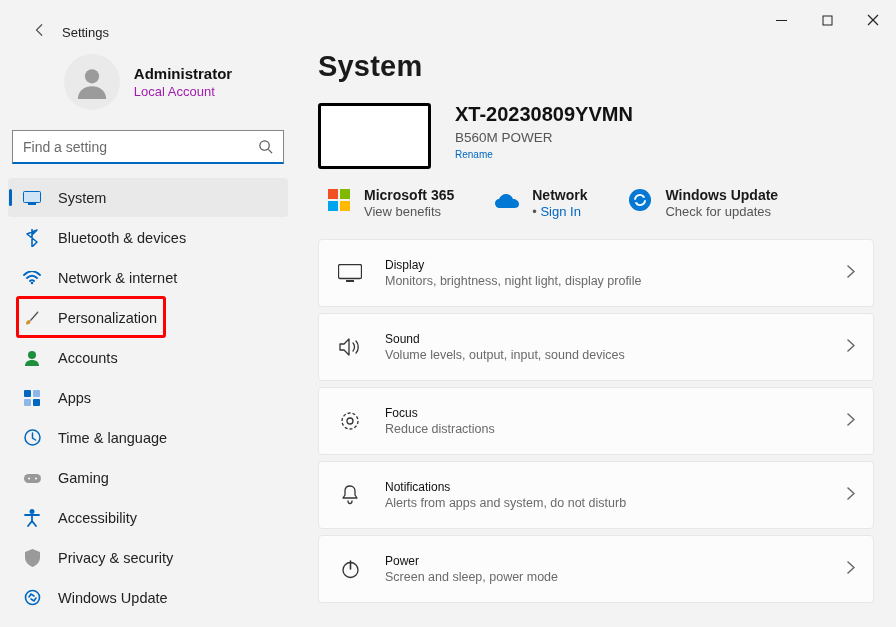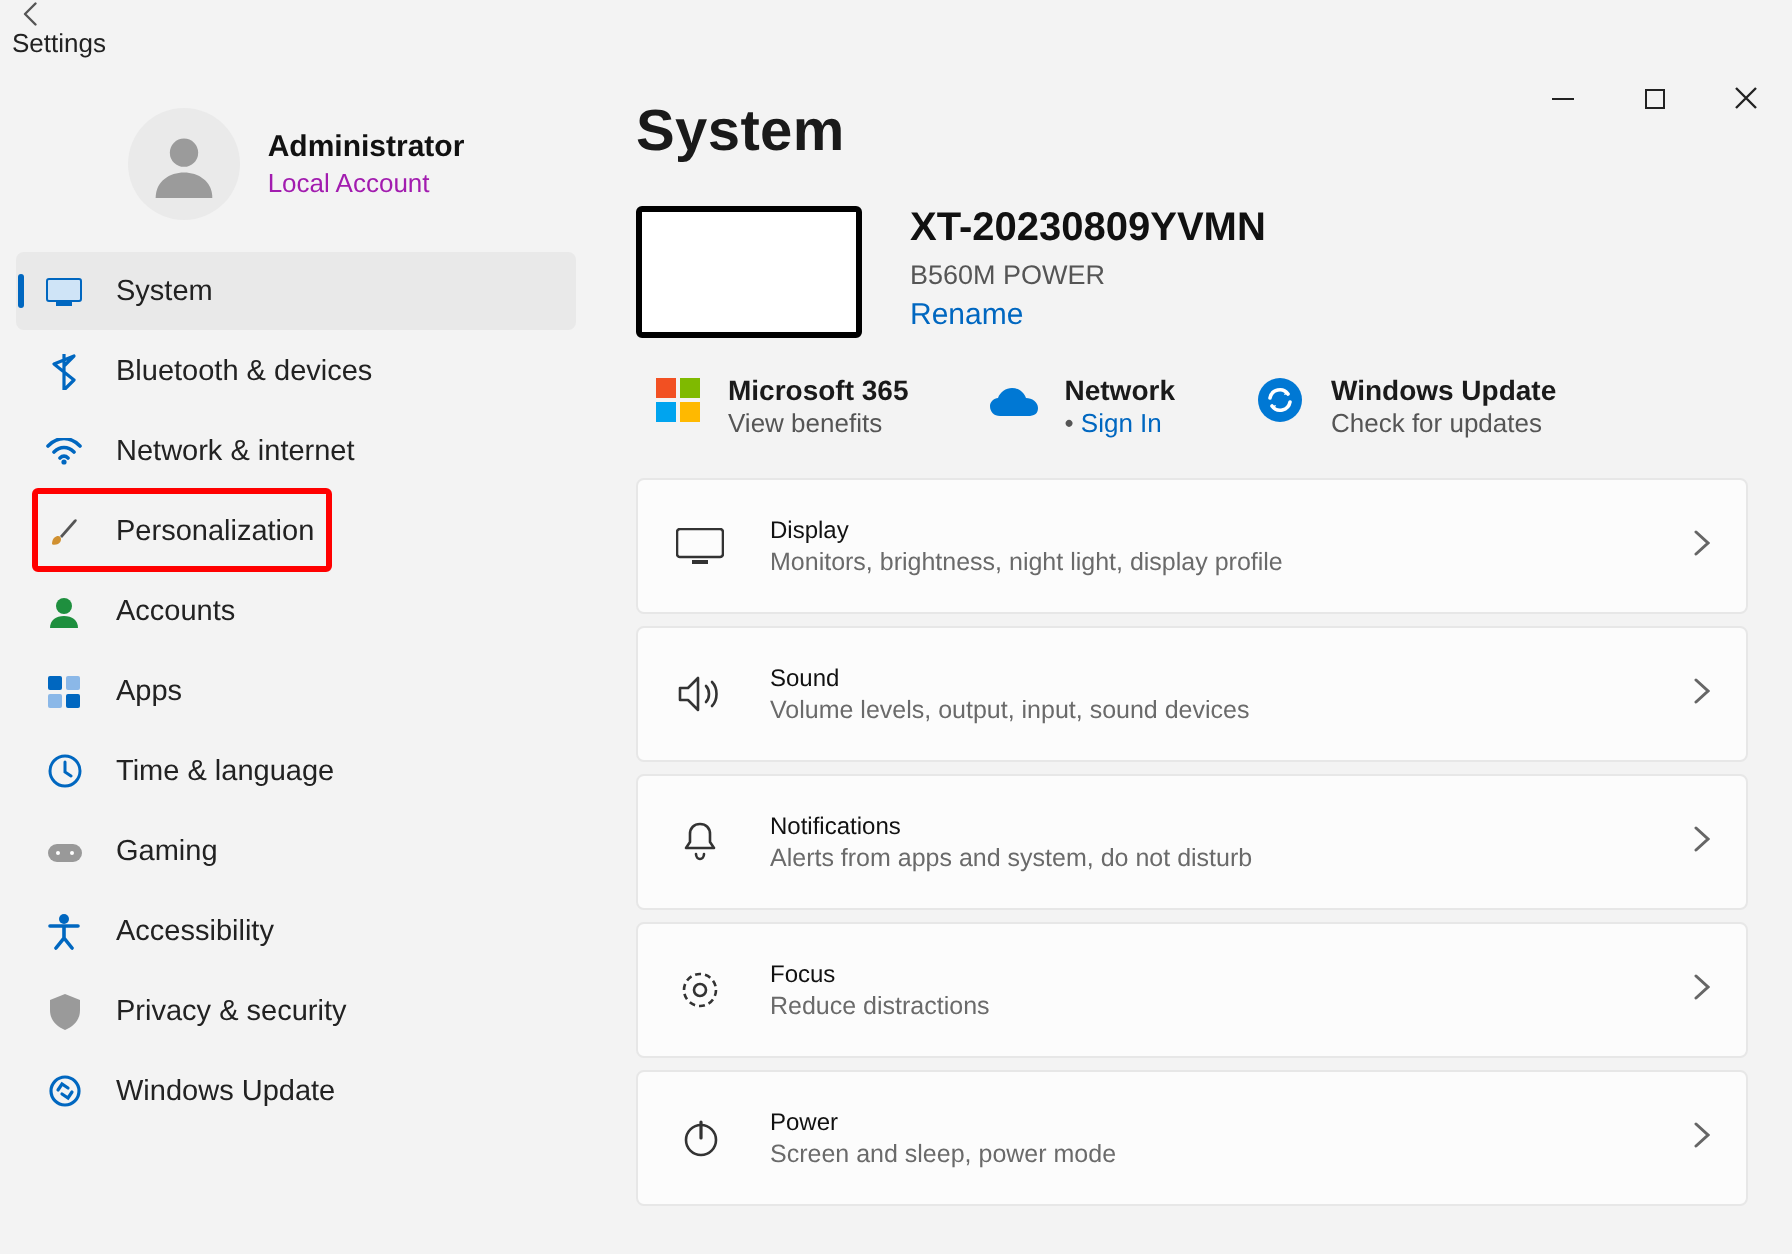--- a/index.html
+++ b/index.html
@@ -8,23 +8,22 @@
     background: #f3f3f3;
     width: 896px;
     height: 627px;
     overflow: hidden;
     color: #1a1a1a;
     font-size: 14px;
   }
   .titlebar {
     height: 40px;
     display: flex;
-    align-items: flex-start;
-    padding-left: 6px;
-    flex-direction: column;
+    align-items: flex-end;
+    padding-left: 30px;
   }
   .titlebar .back {
     width: 20px; height: 20px; display: flex; align-items:center; justify-content:center;
     color: #555; margin-right: 12px;
   }
   .titlebar .title { font-size: 13px; color:#222; }
   .win-controls { margin-left:auto; display:flex; }
   .win-controls div { width: 46px; height:40px; display:flex; align-items:center; justify-content:center; color:#222;}
   .layout { display:flex; height: calc(627px - 40px); }
   .sidebar { width: 296px; padding: 8px 8px 0 8px; }
@@ -59,21 +58,21 @@
     left:8px; width:150px; height:42px; pointer-events:none;
   }
   .main { flex:1; padding: 10px 22px 0 22px; overflow-y:auto;}
   .page-title { font-size:29px; font-weight:600; margin-bottom:20px; letter-spacing:0.2px;}
   .device-row { display:flex; align-items:flex-start; gap:24px; margin-bottom:18px;}
   .device-thumb {
     width:113px; height:66px; border:3px solid #000; background:#fff; border-radius:3px;
   }
   .device-name { font-size:20px; font-weight:600; color:#111;}
   .device-model { font-size:13.5px; color:#555; margin-top:4px;}
-  .device-rename { font-size:15px; color:#0067c0; margin-top:4px; cursor:pointer;}
+  .device-rename { font-size:10px; color:#0067c0; margin-top:4px; cursor:pointer;}
   .svc-row { display:flex; gap:40px; margin-bottom:20px; padding-left:8px;}
   .svc { display:flex; gap:12px; align-items:flex-start;}
   .svc .icon { width:26px; height:26px; flex-shrink:0; display:flex; align-items:center; justify-content:center;}
   .svc-title { font-weight:600; font-size:14px;}
   .svc-sub { font-size:13px; color:#555; margin-top:1px;}
   .svc-link { font-size:13px; color:#0067c0; margin-top:1px;}
   .svc-sub-dot::before { content:"• "; color:#555;}
   .cards { display:flex; flex-direction:column; gap:6px;}
   .card {
     background:#fcfcfc; border:1px solid #e7e7e7; border-radius:4px;
@@ -126,20 +125,27 @@
             <circle cx="12" cy="8" r="5" fill="#9b9b9b"></circle>
             <path d="M2 24c0-6 5-9 10-9s10 3 10 9" fill="#9b9b9b"></path>
           </svg>
       </div>
       <div>
         <div class="user-name">Administrator</div>
         <div class="user-sub">Local Account</div>
       </div>
     </div>
 
+    <div class="search">
+      <input placeholder="Find a setting" style="">
+      <svg width="15" height="15" viewBox="0 0 16 16">
+          <circle cx="7" cy="7" r="5" stroke="#555" stroke-width="1.3" fill="none"></circle>
+          <line x1="11" y1="11" x2="15" y2="15" stroke="#555" stroke-width="1.3"></line>
+        </svg>
+    </div>
 
     <div class="nav" style="position:relative;">
       <div class="nav-item active">
         <span class="icon i-system">
             <svg width="18" height="14" viewBox="0 0 18 14">
               <rect x="0.5" y="0.5" width="17" height="11" rx="1" stroke="#0067c0" fill="#cfe4f7"></rect>
               <rect x="5" y="12" width="8" height="2" fill="#0067c0"></rect>
             </svg>
           </span>
         <span>System</span>
@@ -321,52 +327,52 @@
           <div class="card-title">Sound</div>
           <div class="card-sub">Volume levels, output, input, sound devices</div>
         </div>
         <span class="chev"><svg width="8" height="13" viewBox="0 0 8 13">
               <path d="M1 1l6 5.5L1 12" stroke="#666" stroke-width="1.5" fill="none" stroke-linecap="round"></path>
             </svg></span>
       </div>
 
       <div class="card">
         <span class="cicon">
+            <svg width="20" height="20" viewBox="0 0 20 20">
+              <circle cx="10" cy="10" r="8" stroke="#333" stroke-width="1.3" fill="none" stroke-dasharray="3 2"></circle>
+              <circle cx="10" cy="10" r="3" stroke="#333" stroke-width="1.3" fill="none"></circle>
+            </svg>
+          </span>
+        <div>
+          <div class="card-title">Focus</div>
+          <div class="card-sub">Reduce distractions</div>
+        </div>
+        <span class="chev"><svg width="8" height="13" viewBox="0 0 8 13">
+              <path d="M1 1l6 5.5L1 12" stroke="#666" stroke-width="1.5" fill="none" stroke-linecap="round"></path>
+            </svg></span>
+      </div>
+
+      <div class="card">
+        <span class="cicon">
             <svg width="18" height="20" viewBox="0 0 18 20">
               <path d="M9 1c-3 0-5 2-5 5v4l-2 3h14l-2-3V6c0-3-2-5-5-5z" stroke="#333" stroke-width="1.3" fill="none" stroke-linejoin="round"></path>
               <path d="M7 16c0 1.5 1 2.5 2 2.5s2-1 2-2.5" stroke="#333" stroke-width="1.3" fill="none" stroke-linecap="round"></path>
             </svg>
           </span>
         <div>
           <div class="card-title">Notifications</div>
           <div class="card-sub">Alerts from apps and system, do not disturb</div>
         </div>
         <span class="chev"><svg width="8" height="13" viewBox="0 0 8 13">
               <path d="M1 1l6 5.5L1 12" stroke="#666" stroke-width="1.5" fill="none" stroke-linecap="round"></path>
             </svg></span>
       </div>
 
       <div class="card">
         <span class="cicon">
-            <svg width="20" height="20" viewBox="0 0 20 20">
-              <circle cx="10" cy="10" r="8" stroke="#333" stroke-width="1.3" fill="none" stroke-dasharray="3 2"></circle>
-              <circle cx="10" cy="10" r="3" stroke="#333" stroke-width="1.3" fill="none"></circle>
-            </svg>
-          </span>
-        <div>
-          <div class="card-title">Focus</div>
-          <div class="card-sub">Reduce distractions</div>
-        </div>
-        <span class="chev"><svg width="8" height="13" viewBox="0 0 8 13">
-              <path d="M1 1l6 5.5L1 12" stroke="#666" stroke-width="1.5" fill="none" stroke-linecap="round"></path>
-            </svg></span>
-      </div>
-
-      <div class="card">
-        <span class="cicon">
             <svg width="19" height="19" viewBox="0 0 19 19">
               <circle cx="9.5" cy="10" r="7.5" stroke="#333" stroke-width="1.3" fill="none"></circle>
               <line x1="9.5" y1="1" x2="9.5" y2="9" stroke="#333" stroke-width="1.6" stroke-linecap="round"></line>
             </svg>
           </span>
         <div>
           <div class="card-title">Power</div>
           <div class="card-sub">Screen and sleep, power mode</div>
         </div>
         <span class="chev"><svg width="8" height="13" viewBox="0 0 8 13">

